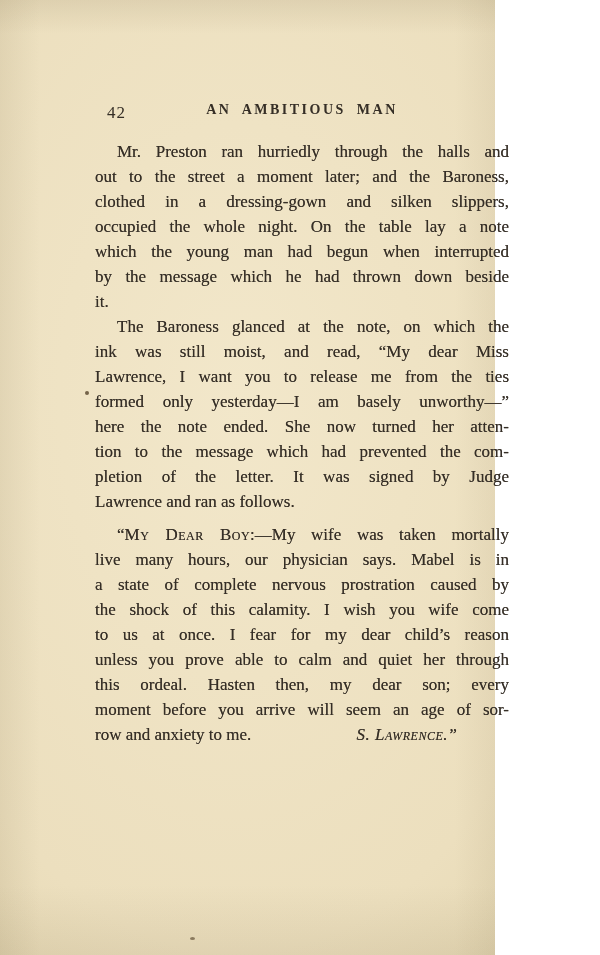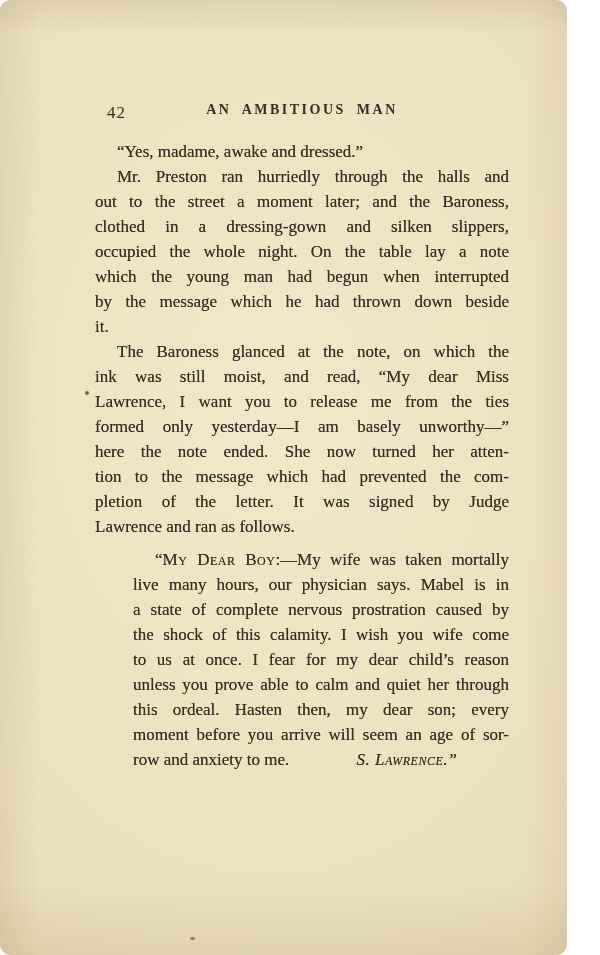--- a/index.html
+++ b/index.html
@@ -7,28 +7,27 @@
     --ink: #352e26;
   }
   html, body { margin: 0; padding: 0; }
   body {
     width: 600px; height: 955px;
     font-family: "Liberation Serif", serif;
     overflow: hidden;
   }
   .page {
     position: relative;
-    width: 567px; height: 955px;
+    width: 495px; height: 955px;
     background:
       linear-gradient(180deg, rgba(115,98,62,0.12) 0, rgba(115,98,62,0) 34px),
       linear-gradient(0deg, rgba(115,98,62,0.10) 0, rgba(115,98,62,0) 70px),
       linear-gradient(90deg, rgba(115,98,62,0.10) 0, rgba(115,98,62,0) 40px),
       linear-gradient(270deg, rgba(115,98,62,0.08) 0, rgba(115,98,62,0) 40px),
       radial-gradient(130% 105% at 48% 42%, #f2e7ca 0%, var(--paper) 55%, #e0d2ab 88%, #d5c69d 100%);
-    border-radius: 11px;
   }
   .header {
     position: absolute;
     left: 95px; top: 102px; width: 414px;
     color: var(--ink);
   }
   .page-num {
     position: absolute; left: 12px; top: 1px;
     font-size: 17px; letter-spacing: 1px;
   }
@@ -43,21 +42,21 @@
     color: var(--ink);
     font-size: 17px;
     text-shadow: 0 0 0.5px rgba(53,46,38,0.7);
   }
   .line {
     height: 25px; line-height: 25px;
     white-space: normal;
   }
   .j { text-align: justify; text-align-last: justify; }
   .indent { padding-left: 22px; }
-  .letter { margin-top: 8px; margin-left: 38px; }
+  .letter { margin-top: 8px; }
   .sc { font-variant: small-caps; letter-spacing: 0.5px; }
   .sig-line { display: flex; justify-content: center; }
   .sig { margin-left: auto; margin-right: 52px; white-space: nowrap; font-style: italic; }
   .speck {
     position: absolute; border-radius: 50%;
     background: #746349;
   }
   .speck-1 { left: 85px; top: 391px; width: 4px; height: 4px; }
   .speck-2 { left: 190px; top: 937px; width: 5px; height: 3px; opacity: .8; }
 </style>
@@ -66,21 +65,20 @@
 
 <div class="page">
 
   <div class="header">
     <span class="page-num">42</span>
     <div class="running-head">AN AMBITIOUS MAN</div>
   </div>
 
   <div class="text-block">
 
-    <div class="line indent">“Yes, madame, awake and dressed.”</div>
 
     <div class="line j indent">Mr. Preston ran hurriedly through the halls and</div>
     <div class="line j">out to the street a moment later; and the Baroness,</div>
     <div class="line j">clothed in a dressing-gown and silken slippers,</div>
     <div class="line j">occupied the whole night. On the table lay a note</div>
     <div class="line j">which the young man had begun when interrupted</div>
     <div class="line j">by the message which he had thrown down beside</div>
     <div class="line">it.</div>
 
     <div class="line j indent">The Baroness glanced at the note, on which the</div>

